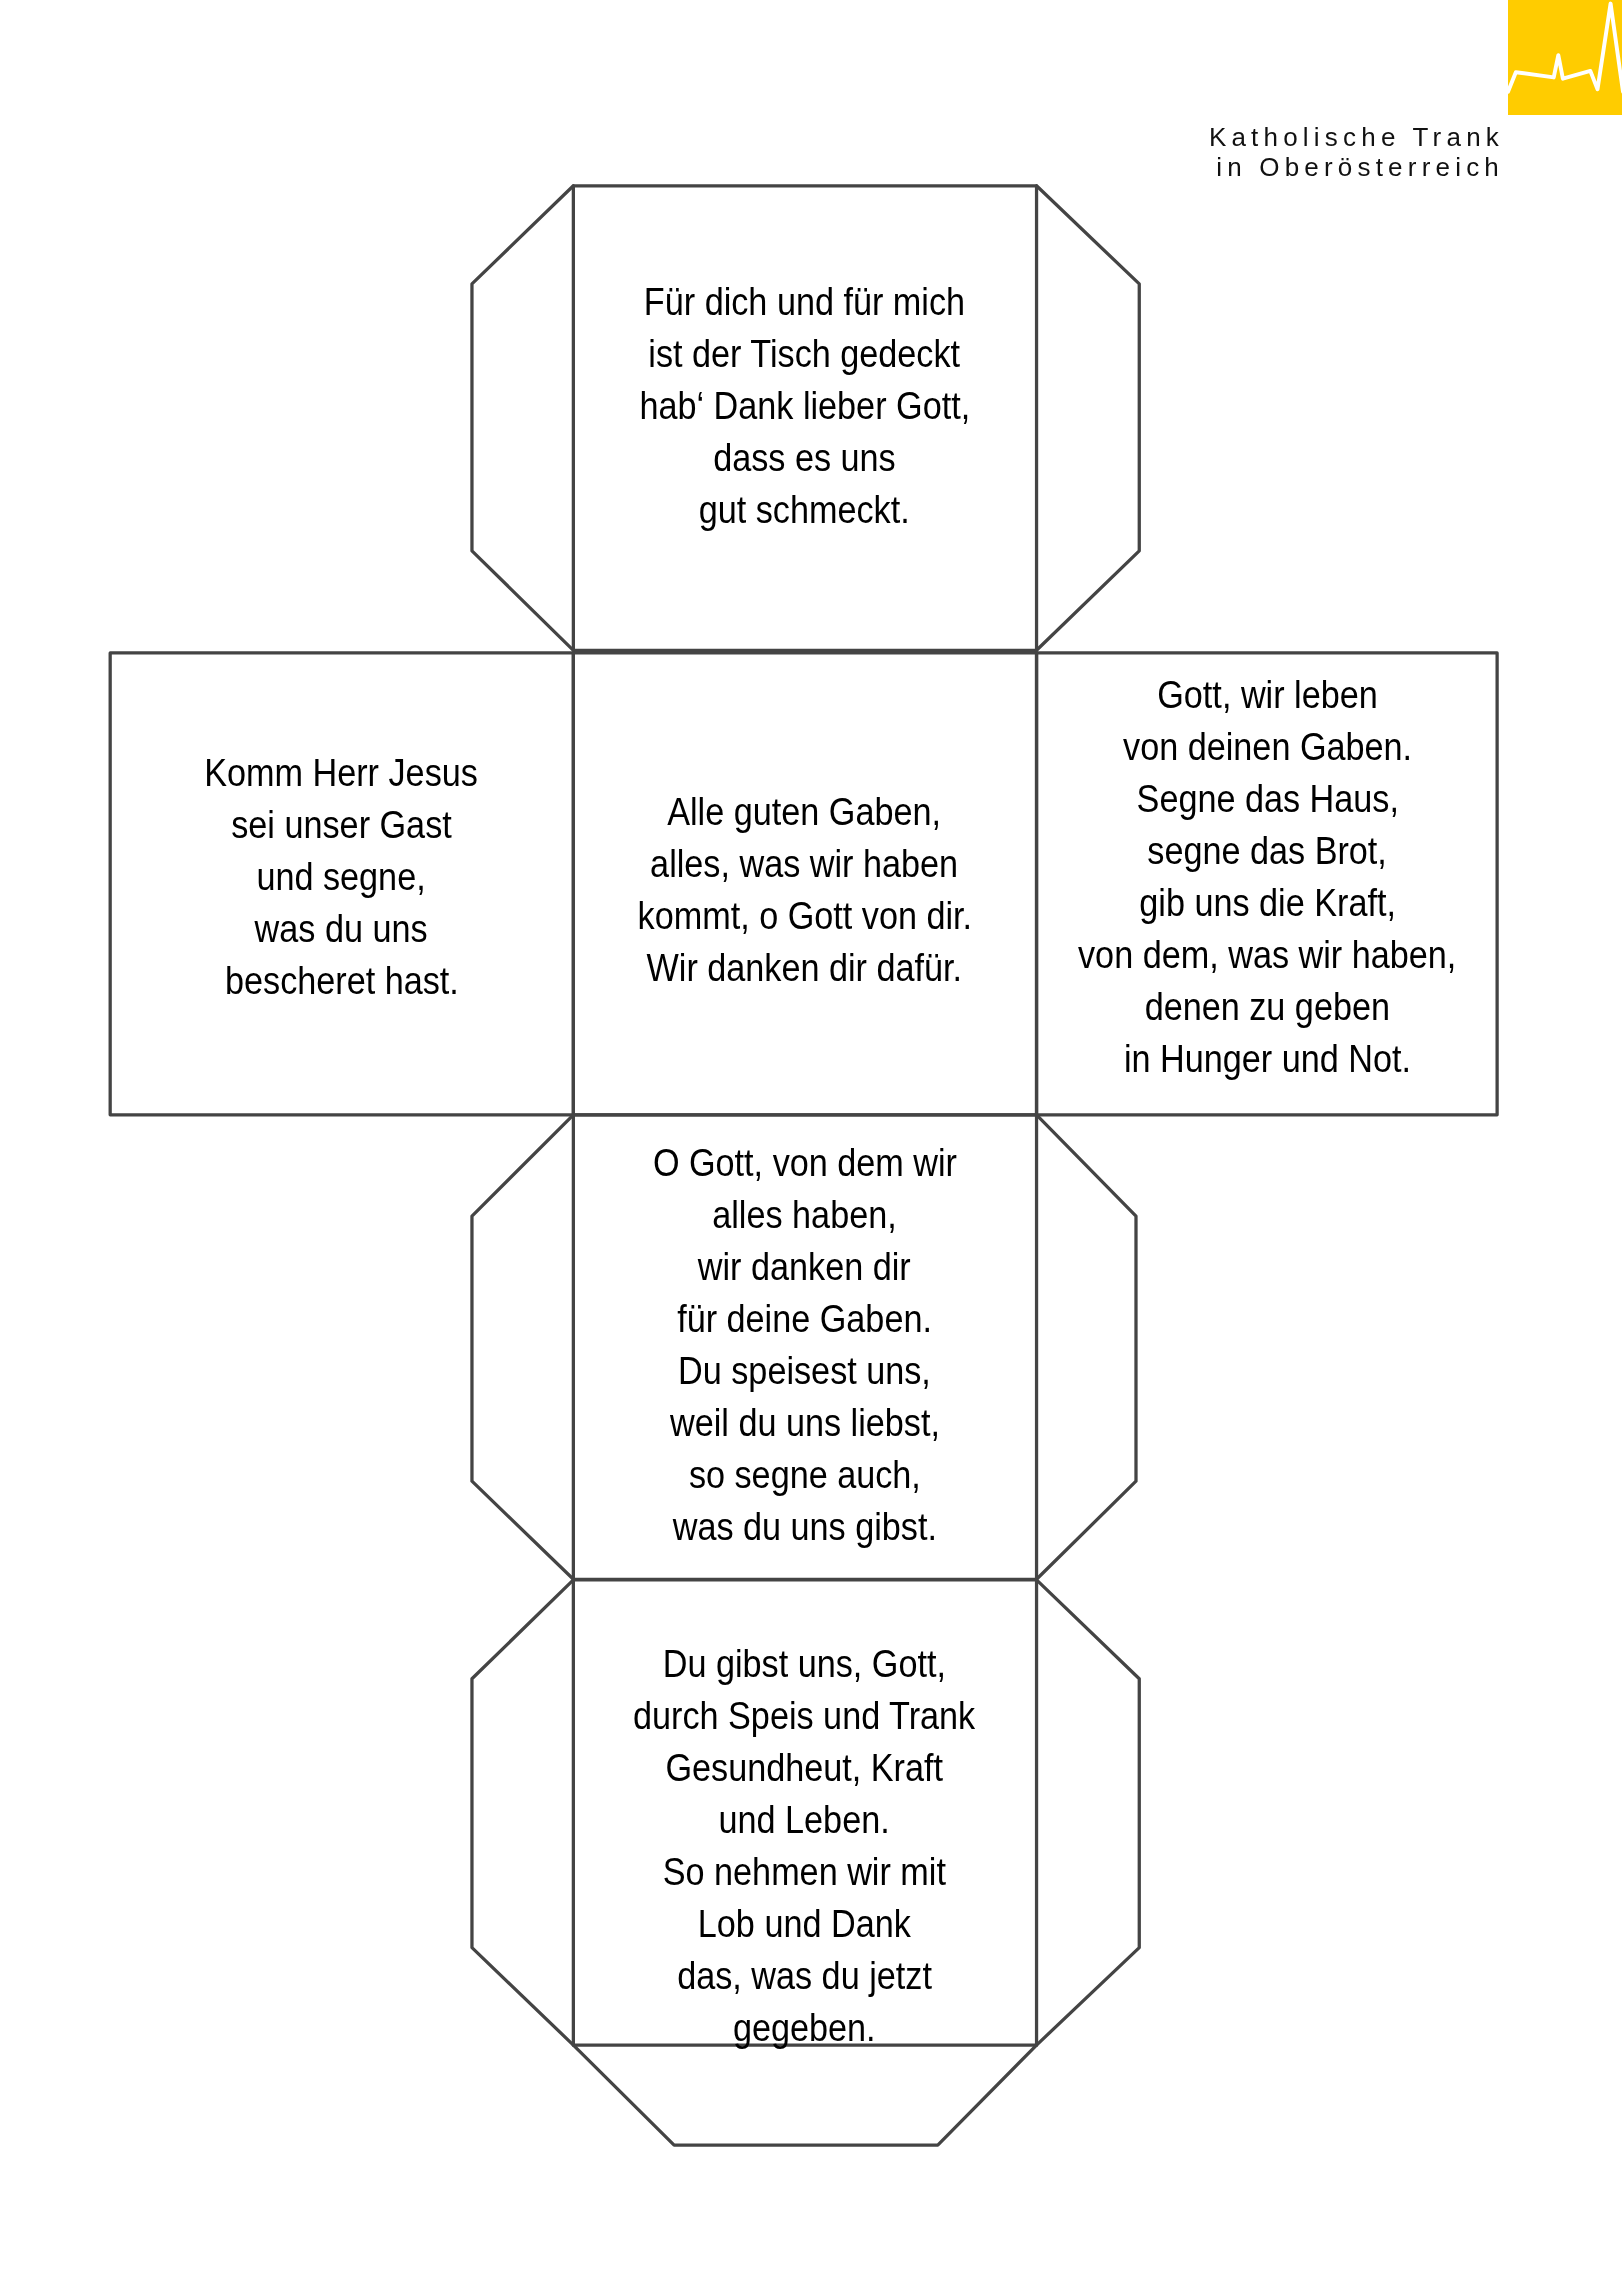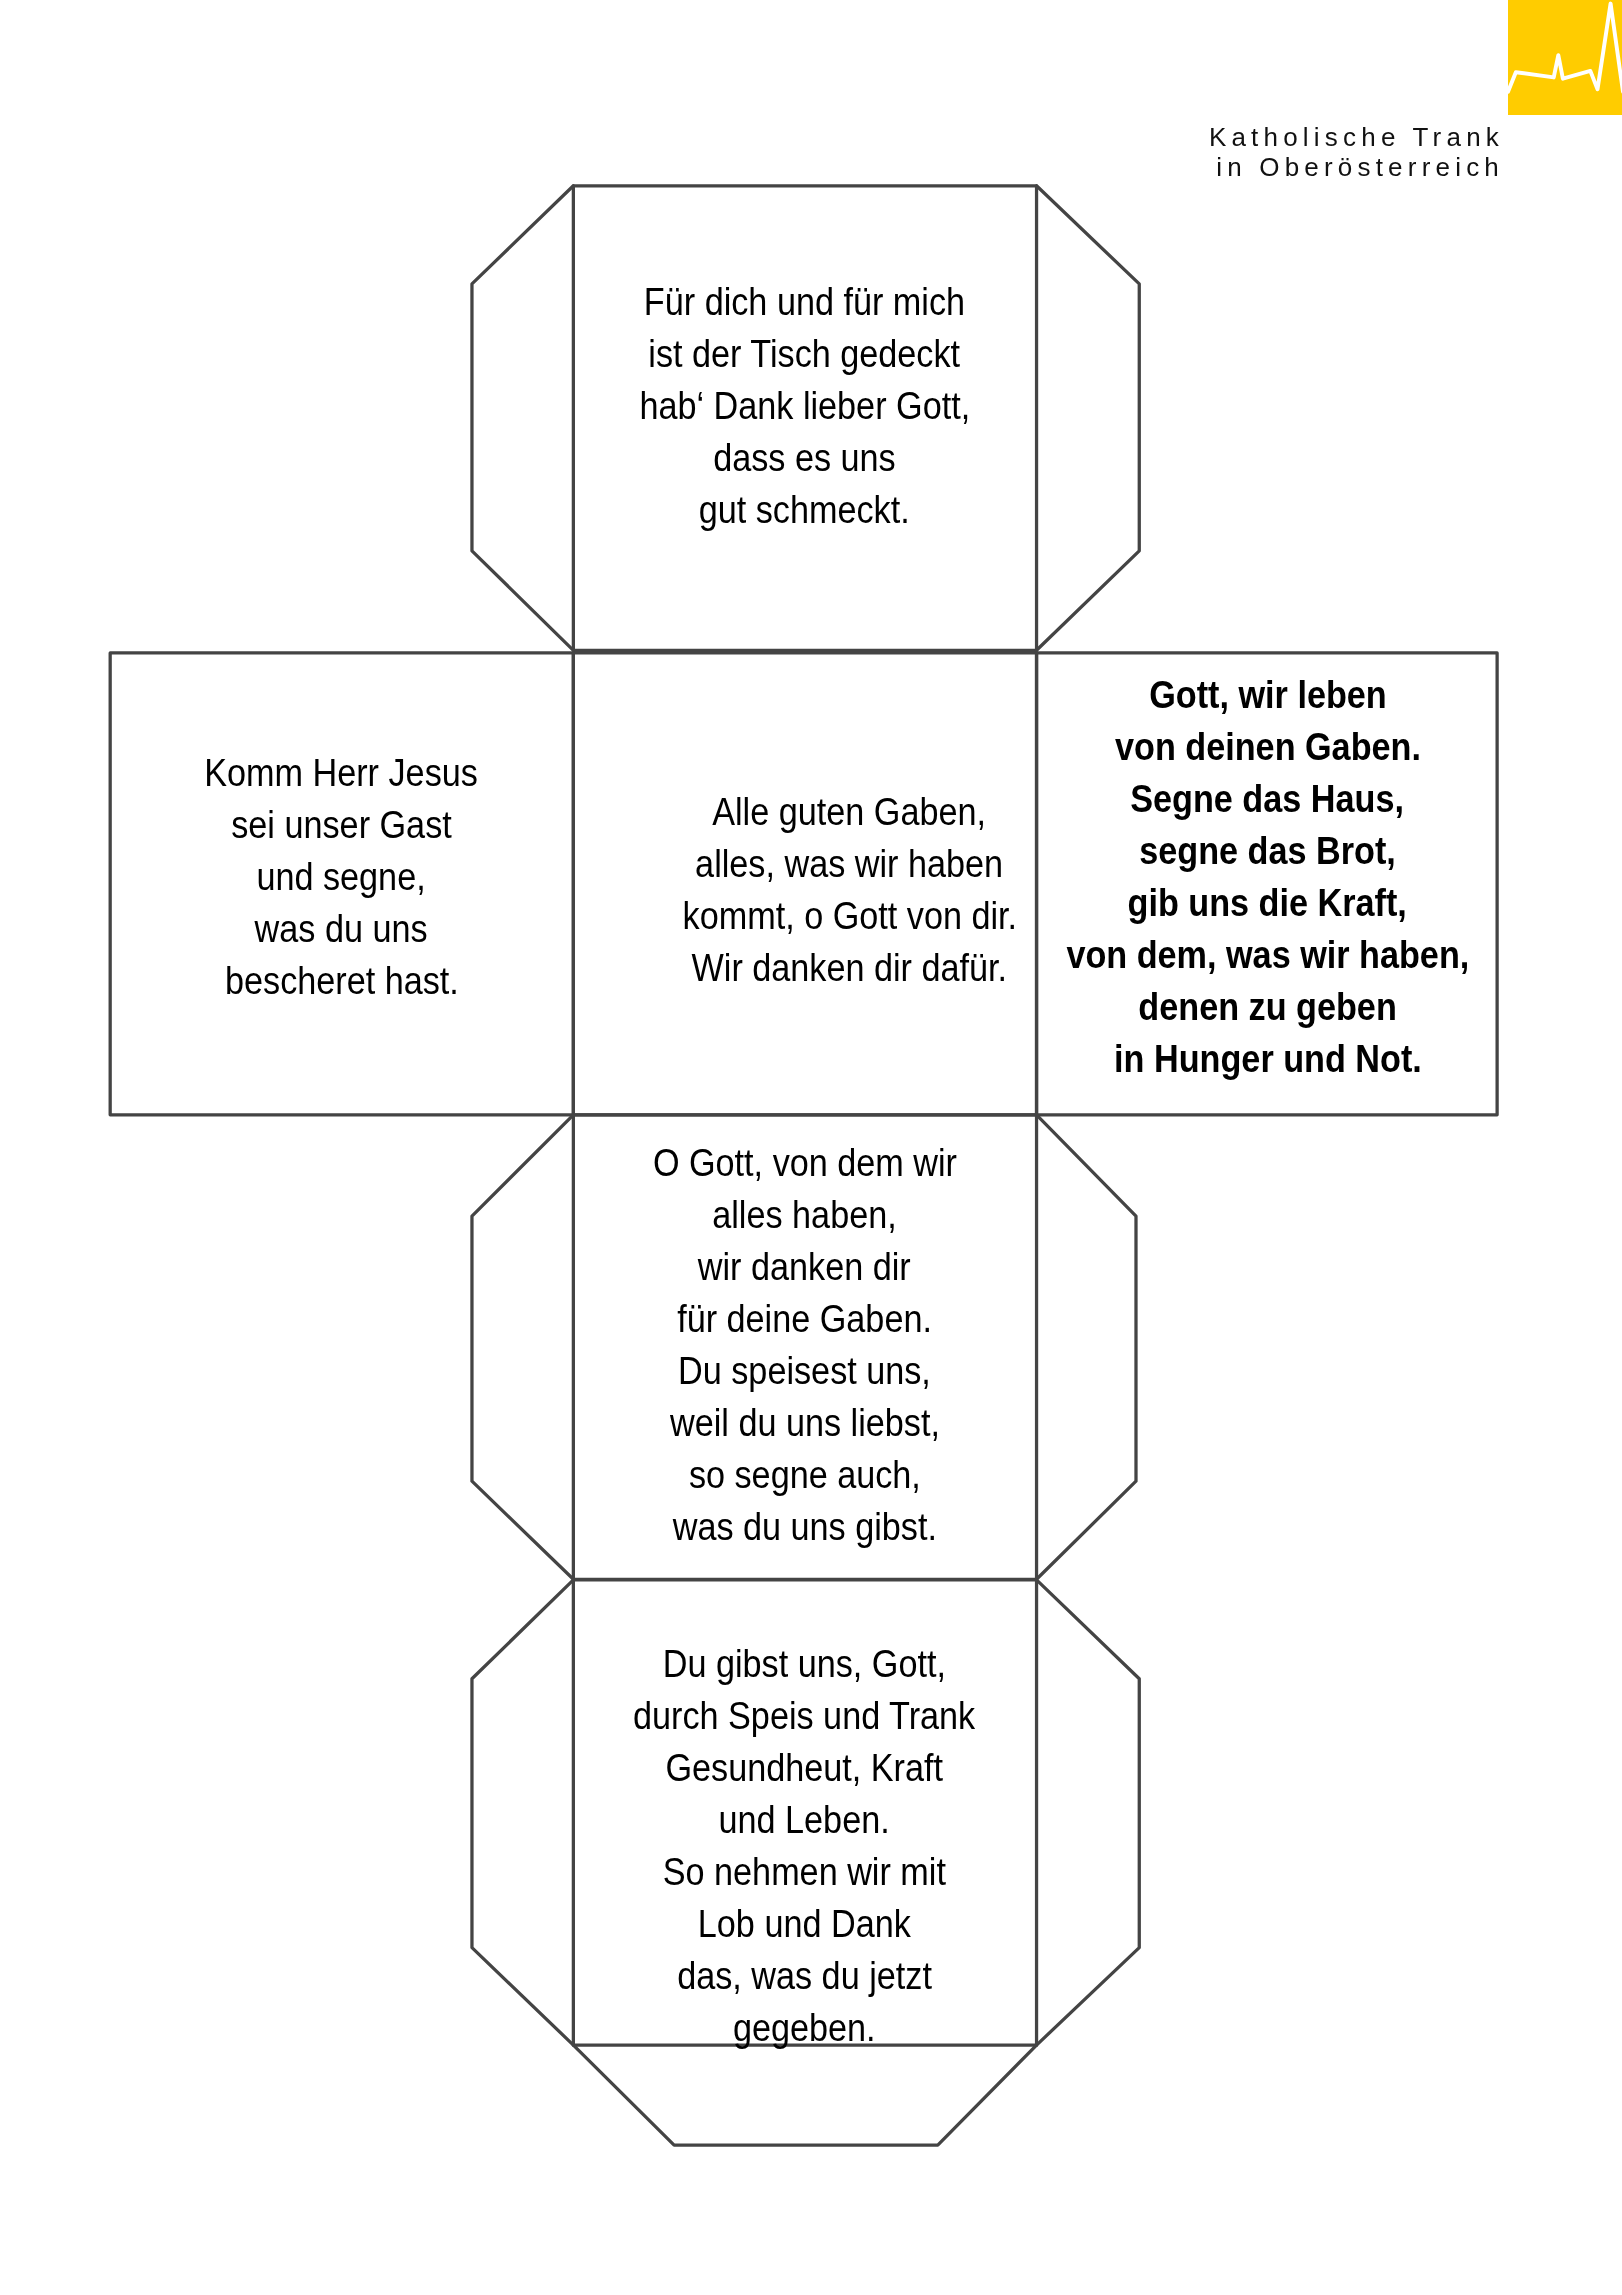--- a/index.html
+++ b/index.html
@@ -56,28 +56,28 @@
 </div>
 
 <div class="face-text" style="left:110px; top:746px; width:463px; height:262px;">
   <span>Komm Herr Jesus</span>
   <span>sei unser Gast</span>
   <span>und segne,</span>
   <span>was du uns</span>
   <span>bescheret hast.</span>
 </div>
 
-<div class="face-text" style="left:573px; top:785px; width:463px; height:209px;padding-left:45px;">
+<div class="face-text" style="left:573px; top:785px; width:463px; height:209px;">
   <span>Alle guten Gaben,</span>
   <span>alles, was wir haben</span>
   <span>kommt, o Gott von dir.</span>
   <span>Wir danken dir dafür.</span>
 </div>
 
-<div class="face-text" style="left:1037px; top:667px; width:461px; height:419px;font-weight:bold;">
+<div class="face-text" style="left:1037px; top:667px; width:461px; height:419px;">
   <span>Gott, wir leben</span>
   <span>von deinen Gaben.</span>
   <span>Segne das Haus,</span>
   <span>segne das Brot,</span>
   <span>gib uns die Kraft,</span>
   <span>von dem, was wir haben,</span>
   <span>denen zu geben</span>
   <span>in Hunger und Not.</span>
 </div>
 

